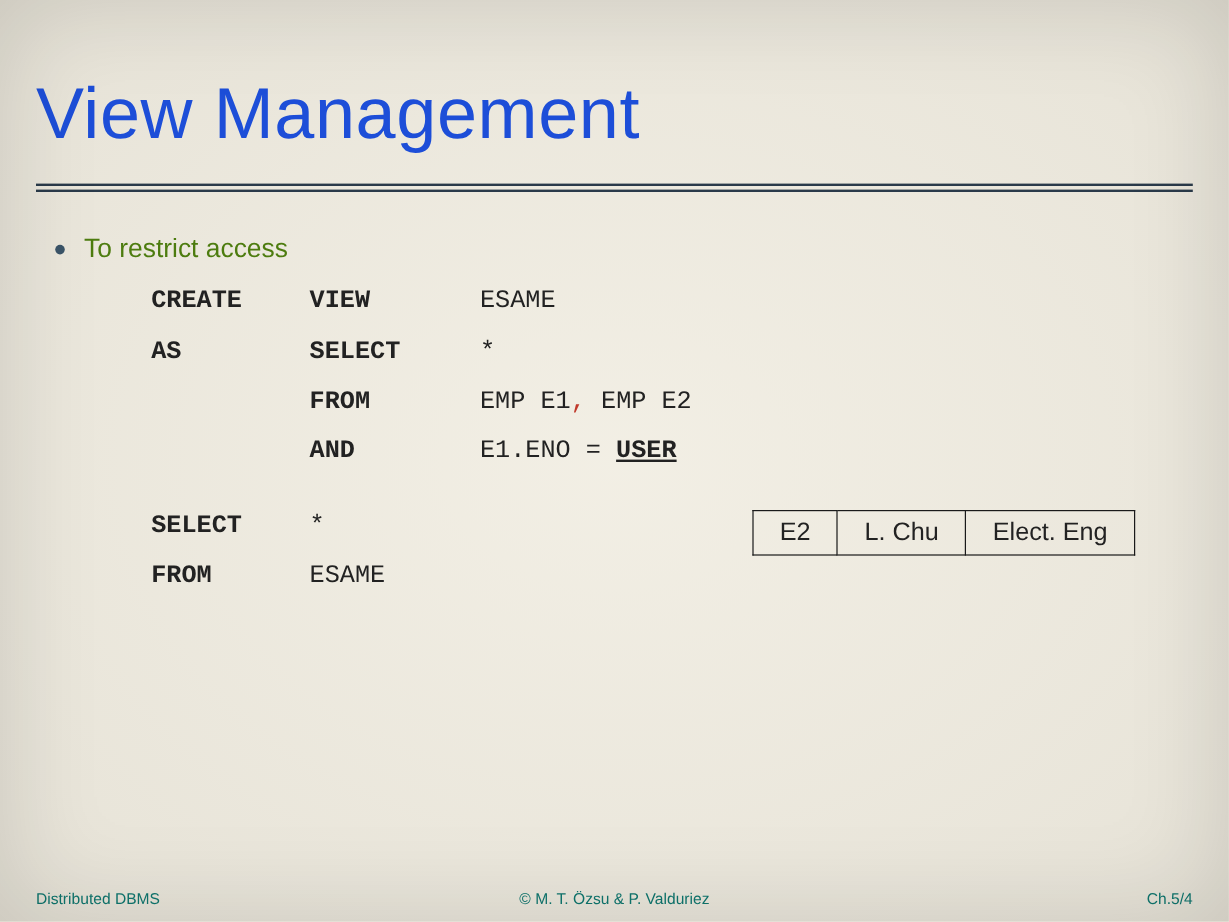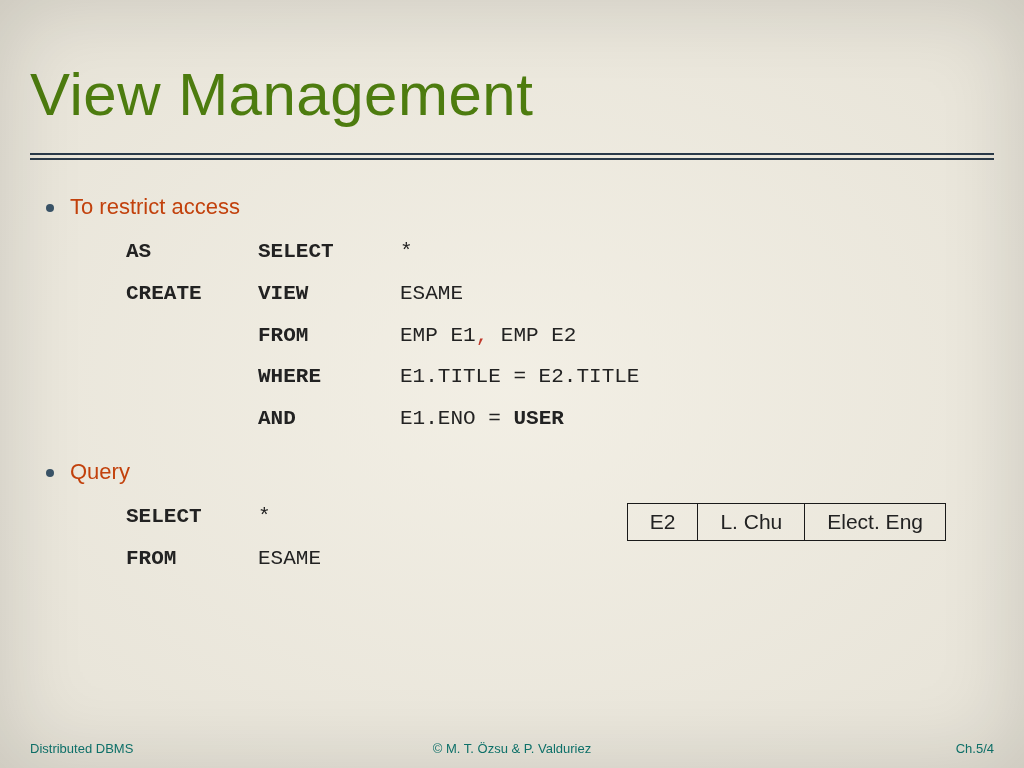--- a/index.html
+++ b/index.html
@@ -20,21 +20,21 @@
   .slide {
     position: relative;
     width: 100%;
     height: 100%;
     padding: 60px 30px 30px 30px;
   }
   .title {
     font-family: Arial, Helvetica, sans-serif;
     font-size: 60px;
     font-weight: 400;
-    color: #4d7c0f;
+    color: #1d4ed8;
     margin-bottom: 24px;
     letter-spacing: 0.5px;
   }
   .hr-double {
     border: none;
     border-top: 2px solid #2a3a4a;
     height: 7px;
     box-sizing: border-box;
     margin-bottom: 34px;
   }
@@ -43,32 +43,32 @@
     display:block;
     border-top:2px solid #2a3a4a;
     margin-top:3px;
   }
   .content { padding-left: 16px; font-size: 22px; }
   .bullet-row { display:flex; align-items:flex-start; gap:16px; margin-bottom:10px; }
   .bullet-dot {
     width:8px; height:8px; border-radius:50%;
     background:#3a5468; margin-top:10px; flex-shrink:0;
   }
-  .bullet-text { font-size:22px; color:#c2410c; }
+  .bullet-text { font-size:22px; color:#4d7c0f; }
   .code-block {
     margin: 6px 0 18px 78px;
     font-family: "Courier New", Courier, monospace;
     font-size: 21px;
     line-height: 1.8;
   }
   .code-block td { padding: 1px 0; vertical-align: top; white-space:nowrap; }
   .code-block .col1 { width: 130px; font-weight: bold; }
   .code-block .col2 { width: 140px; font-weight: bold; }
   .code-block .col3 { }
-  .code-block .kw { font-weight: bold; }
+  .code-block .kw { font-weight: bold; text-decoration: underline; }
   .code-block .nm { font-weight: normal; }
   .code-block .comma { color:#c0392b; }
 
   .lower { position: relative; }
   .result-table {
     position: absolute;
     right: 48px;
     top: 8px;
     border-collapse: collapse;
     font-size: 21px;
@@ -104,55 +104,46 @@
   <div class="content">
 
     <div class="bullet-row">
       <span class="bullet-dot"></span>
       <span class="bullet-text">To restrict access</span>
     </div>
 
     <table class="code-block">
       <tbody>
           <tr>
+        <td class="col1">CREATE</td>
+        <td class="col2">VIEW</td>
+        <td class="col3 nm">ESAME</td>
+      </tr>
+      <tr>
         <td class="col1">AS</td>
         <td class="col2">SELECT</td>
         <td class="col3 nm">*</td>
-      </tr>
-      <tr>
-        <td class="col1">CREATE</td>
-        <td class="col2">VIEW</td>
-        <td class="col3 nm">ESAME</td>
       </tr>
       <tr>
         <td class="col1"></td>
         <td class="col2">FROM</td>
         <td class="col3 nm">
           <span>EMP E1</span><span class="comma">,</span><span> EMP E2</span>
         </td>
-      </tr>
-      <tr>
-        <td class="col1"></td>
-        <td class="col2">WHERE</td>
-        <td class="col3 nm">E1.TITLE = E2.TITLE</td>
       </tr>
       <tr>
         <td class="col1"></td>
         <td class="col2">AND</td>
         <td class="col3 nm">
           <span>E1.ENO = </span><span class="kw">USER</span>
         </td>
       </tr>
     </tbody>
       </table>
 
-    <div class="bullet-row">
-      <span class="bullet-dot"></span>
-      <span class="bullet-text">Query</span>
-    </div>
 
     <div class="lower">
       <table class="code-block">
         <tbody>
             <tr>
           <td class="col1">SELECT</td>
           <td class="col3 nm">*</td>
         </tr>
         <tr>
           <td class="col1">FROM</td>

